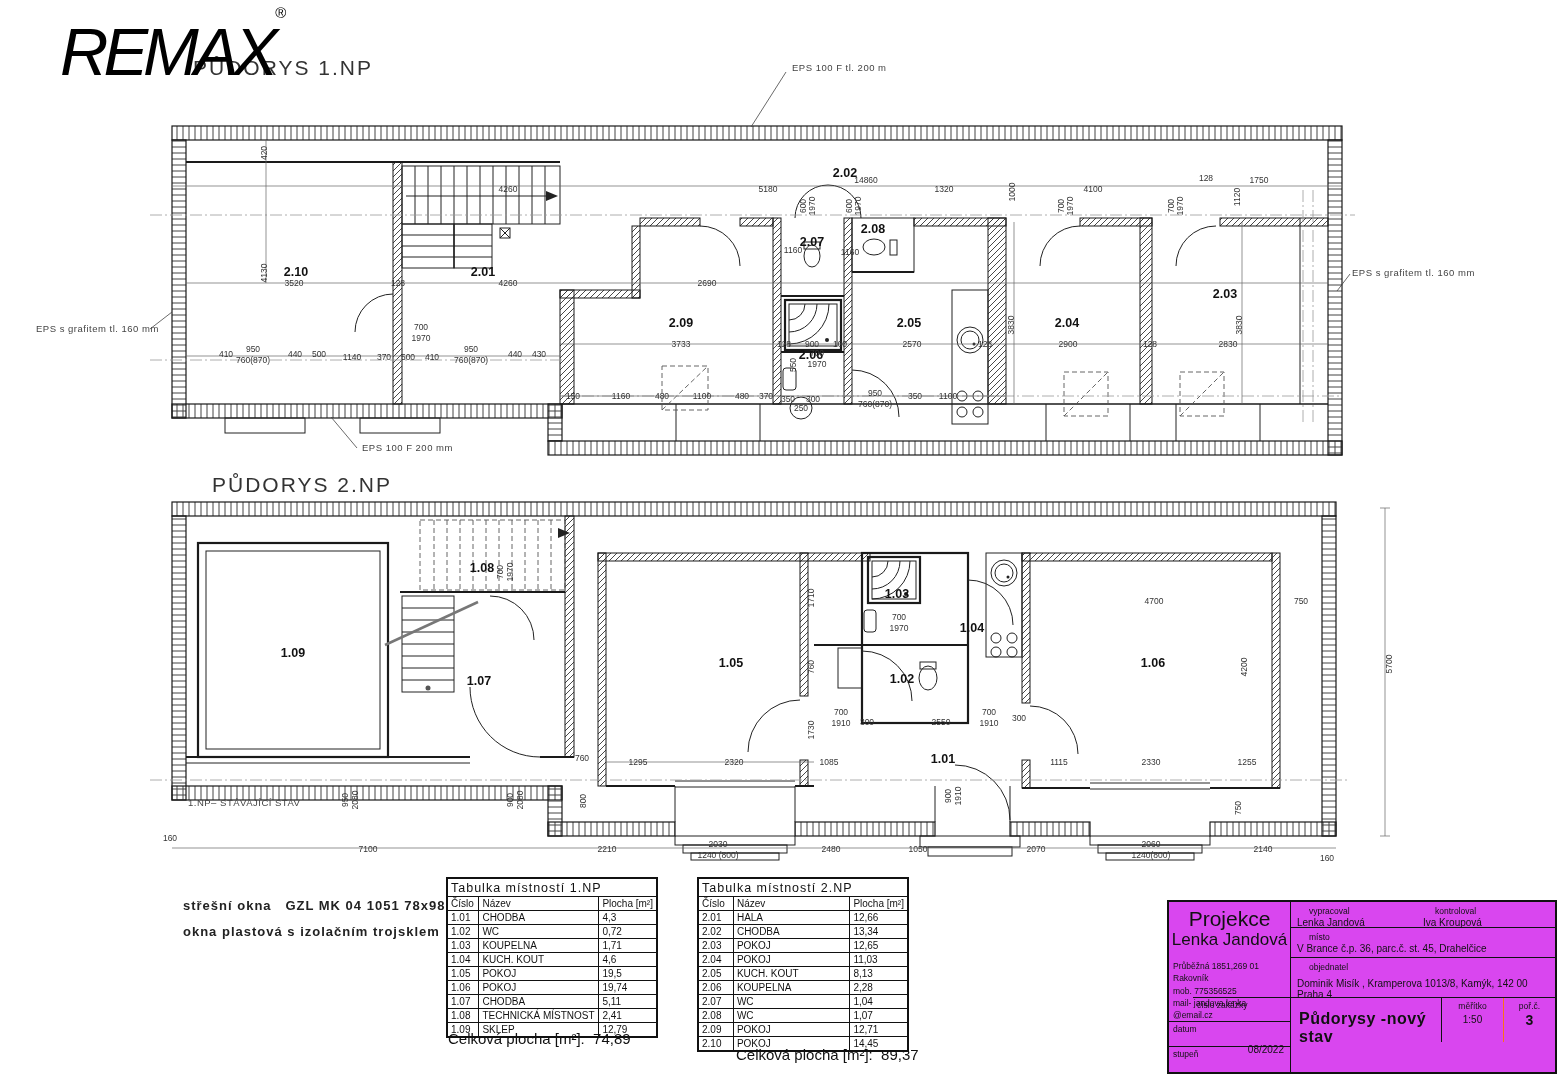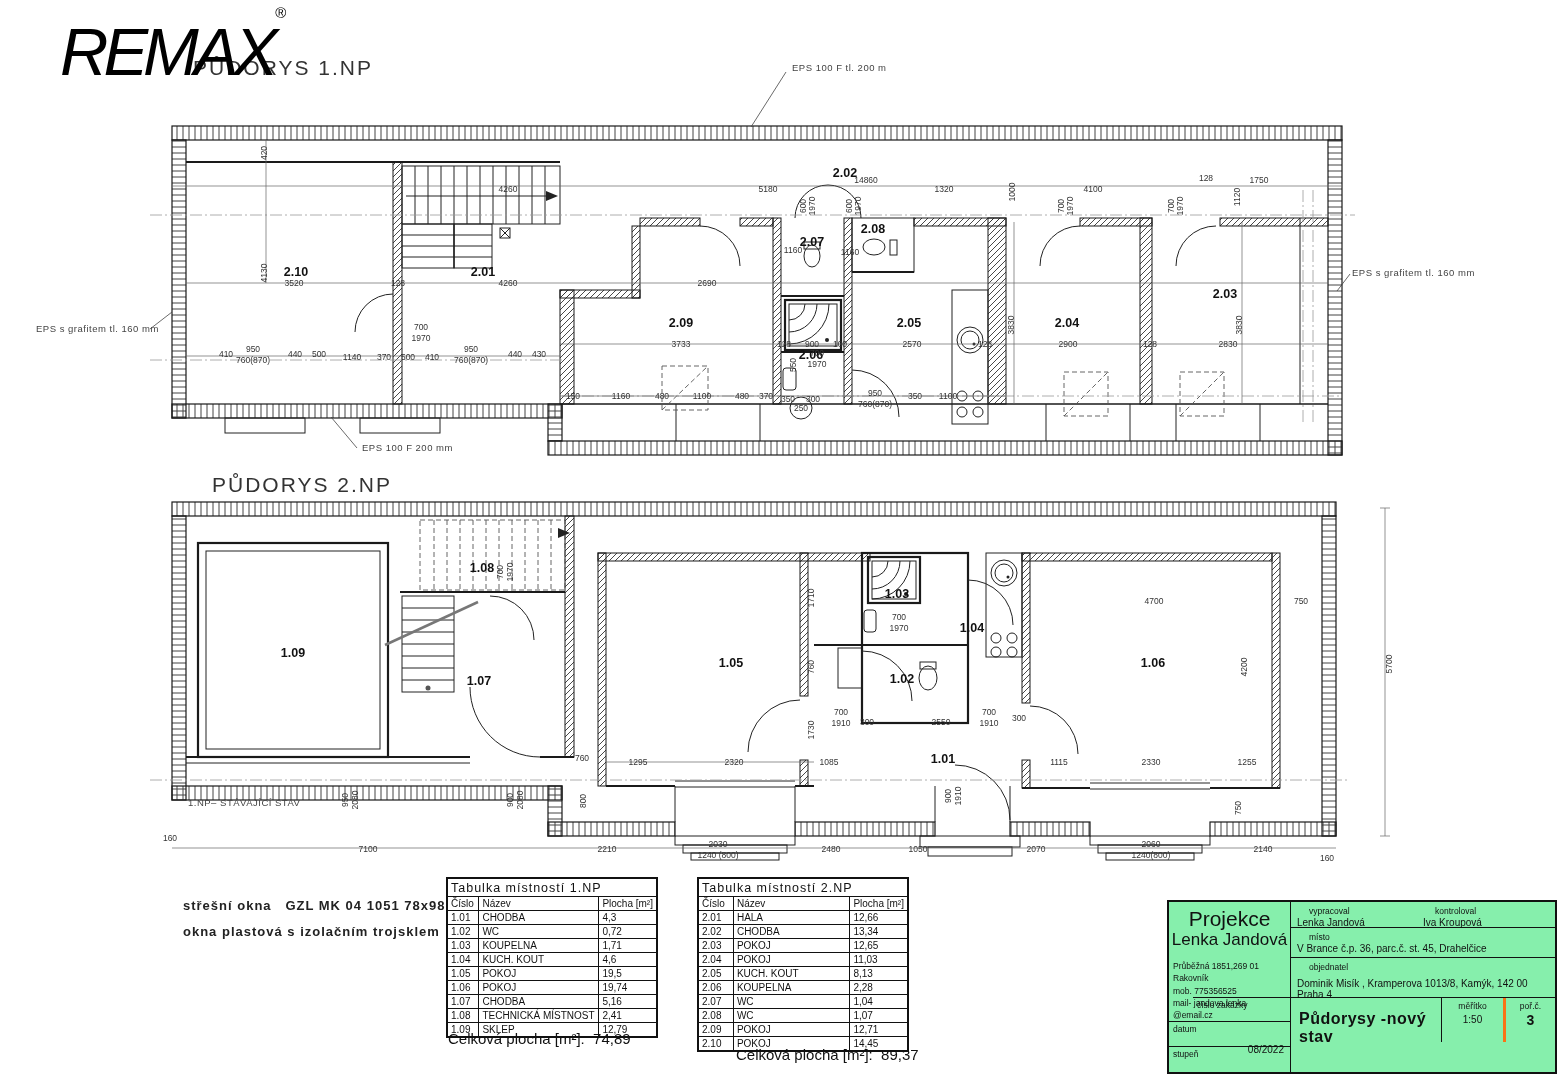--- a/index.html
+++ b/index.html
@@ -23,21 +23,21 @@
        text-align:left;padding:0 3px;height:13px;white-space:nowrap;}
   .roomtable .ttl th{font-size:12.5px;height:17px;letter-spacing:1px;}
   .roomtable{border:2px solid #111;}
   #table1{left:446px;top:877px;width:212px;}
   #table2{left:697px;top:877px;width:212px;}
   .tbl-total{position:absolute;font-size:15px;color:#111;z-index:2;white-space:nowrap;}
   #total1{left:448px;top:1030px;}
   #total2{left:736px;top:1046px;}
   
   .tblock{position:absolute;left:1167px;top:900px;width:386px;height:170px;border:2px solid #111;
-          background:#86efac;z-index:2;font-size:8.5px;}
+          background:#d946ef;z-index:2;font-size:8.5px;}
   .tblock *{box-sizing:border-box;}
   .tb-left{position:absolute;left:0;top:0;width:122px;height:100%;border-right:1px solid #111;}
   .tb-name{height:55px;text-align:center;padding-top:5px;}
   .tb-name .l1{font-size:21px;line-height:1.1;}
   .tb-name .l2{font-size:17px;}
   .tb-addr{height:40px;padding:3px 4px 0 4px;line-height:1.45;font-size:8.5px;}
   .tb-row{border-top:1px solid #111;padding:2px 4px;position:relative;}
   .tb-row .val{position:absolute;right:6px;top:22px;font-size:10px;}
   .tb-zak{height:24px;margin-left:24px;}
   .tb-dat{height:25px;}
@@ -48,21 +48,21 @@
   .tb-r .big{font-size:10px;padding-top:1px;}
   .tb-r1{height:26px;display:flex;}
   .tb-r1 .half{width:50%;}
   .tb-r2{height:30px;}
   .tb-r3{height:30px;}
   .tb-r4{height:40px;}
   .tb-r5{height:44px;display:flex;padding:0;border-bottom:none;}
   .tb-dtitle{flex:1;font-size:16px;font-weight:bold;padding:12px 6px 0 8px;letter-spacing:.5px;}
   .tb-scale{width:62px;border-left:1px solid #111;text-align:center;padding-top:3px;}
   .tb-scale .v{font-size:10px;padding-top:3px;}
-  .tb-por{width:52px;border-left:3px solid #f97316;text-align:center;padding-top:3px;}
+  .tb-por{width:52px;border-left:1px solid #f97316;text-align:center;padding-top:3px;}
   .tb-por .v{font-size:14px;font-weight:bold;padding-top:1px;}
 </style>
 </head>
 <body>
 
 <div class="sheet">
 
   <div class="plan-title" id="plan1-title">PŮDORYS 1.NP</div>
   <div class="logo"><span>REMAX</span><sup>®</sup></div>
   <div class="plan-title" id="plan2-title">PŮDORYS 2.NP</div>
@@ -470,21 +470,21 @@
           <td>19,5</td>
         </tr>
         <tr>
           <td>1.06</td>
           <td>POKOJ</td>
           <td>19,74</td>
         </tr>
         <tr>
           <td>1.07</td>
           <td>CHODBA</td>
-          <td>5,16</td>
+          <td>5,11</td>
         </tr>
         <tr>
           <td>1.08</td>
           <td>TECHNICKÁ MÍSTNOST</td>
           <td>2,41</td>
         </tr>
         <tr>
           <td>1.09</td>
           <td>SKLEP</td>
           <td>12,79</td>

